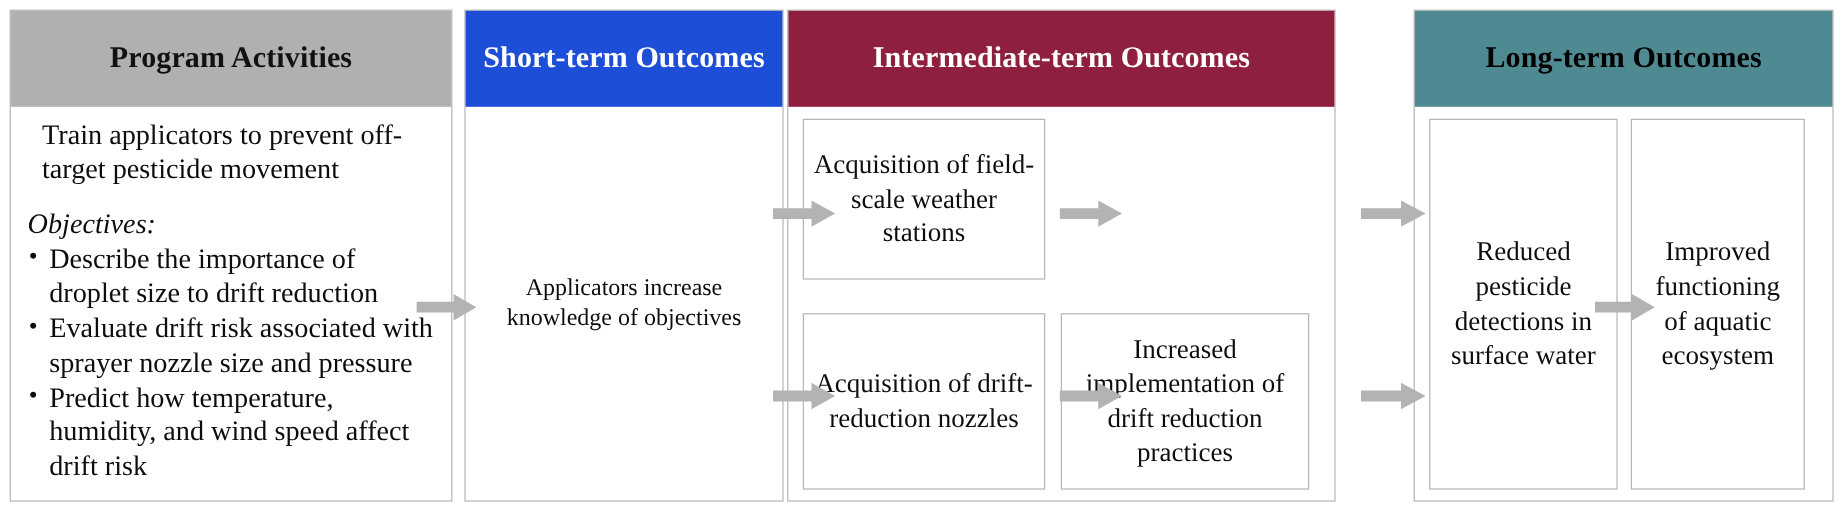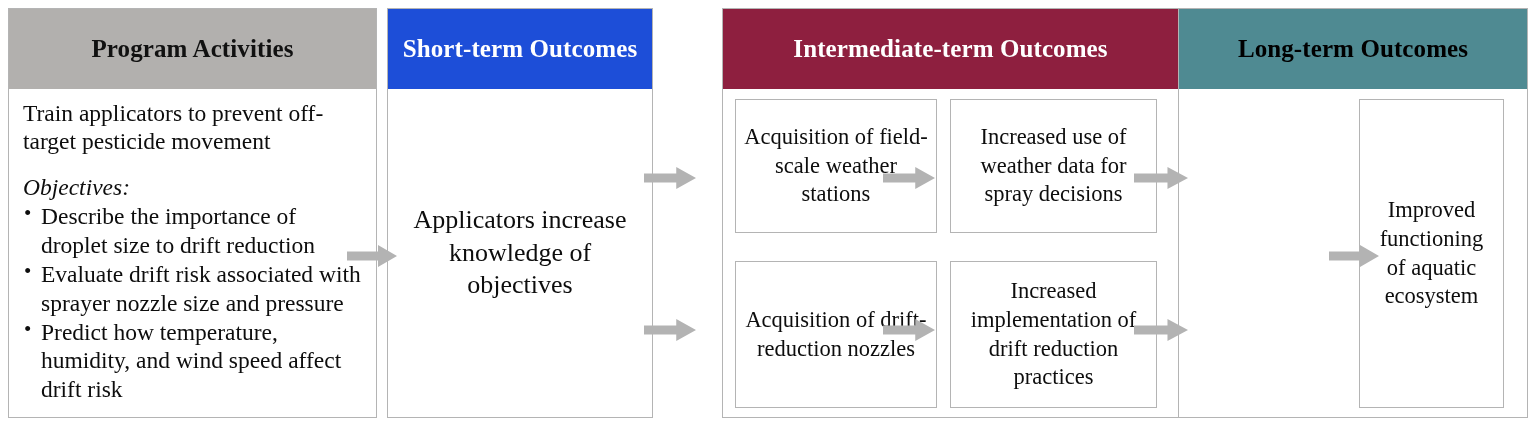--- a/index.html
+++ b/index.html
@@ -27,21 +27,21 @@
     top: 8px;
     bottom: 12px;
     border: 1px solid #b4b4b4;
     background: #ffffff;
     box-sizing: border-box;
     display: flex;
     flex-direction: column;
   }
   .col-activities   { left: 8px;    width: 369px; }
   .col-short        { left: 387px;  width: 266px; }
-  .col-intermediate { left: 722px;  width: 457px; }
+  .col-intermediate { left: 656px;  width: 457px; }
   .col-long         { left: 1178px; width: 350px; }
 
   .col-header {
     height: 80px;
     flex: 0 0 80px;
     display: flex;
     align-items: center;
     justify-content: center;
     font-family: "Liberation Serif", serif;
     font-weight: bold;
@@ -63,21 +63,21 @@
   }
 
   
   .activities-body {
     padding: 10px 14px 8px 14px;
     font-size: 23.5px;
     line-height: 1.21;
     color: #0d0d0d;
   }
   .act-intro {
-    margin: 0 0 17px 0;
+    margin: 0 0 17px 12px;
   }
   .act-objectives-label {
     font-style: italic;
     margin: 0 0 1px 0;
   }
   .act-list {
     list-style: none;
     margin: 0;
     padding: 0;
   }
@@ -94,21 +94,21 @@
     font-size: 21px;
   }
 
   
   .short-body {
     display: flex;
     align-items: center;
     justify-content: center;
     text-align: center;
     padding: 0 16px;
-    font-size: 26px;
+    font-size: 20px;
     line-height: 1.26;
     color: #0d0d0d;
   }
 
   
   .inner-box {
     position: absolute;
     border: 1px solid #b4b4b4;
     background: #ffffff;
     box-sizing: border-box;
@@ -173,29 +173,29 @@
     <div class="col-header hdr-orange">Short-term Outcomes</div>
     <div class="col-body short-body">
       <span>Applicators increase knowledge of objectives</span>
     </div>
   </div>
 
   <div class="column col-intermediate">
     <div class="col-header hdr-maroon">Intermediate-term Outcomes</div>
     <div class="col-body">
       <div class="inner-box ib-top ib-left">Acquisition of field-scale weather stations</div>
-      <div class="inner-box ib-top ib-right">Increased use of weather data for spray decisions</div>
       <div class="inner-box ib-bottom ib-left">Acquisition of drift-reduction nozzles</div>
       <div class="inner-box ib-bottom ib-right">Increased implementation of drift reduction practices</div>
     </div>
   </div>
 
   <div class="column col-long">
     <div class="col-header hdr-teal">Long-term Outcomes</div>
     <div class="col-body">
+      <div class="inner-box lb-box lb-left">Reduced pesticide detections in surface water</div>
       <div class="inner-box lb-box lb-right">Improved functioning of aquatic ecosystem</div>
     </div>
   </div>
 
   <div class="arrow arrow-act-to-short">
     <svg viewBox="0 0 100 44" preserveAspectRatio="none">
       <polygon points="0,13 62,13 62,0 100,22 62,44 62,31 0,31" fill="#b3b3b3"></polygon>
     </svg>
   </div>
   <div class="arrow arrow-short-to-int-1">

